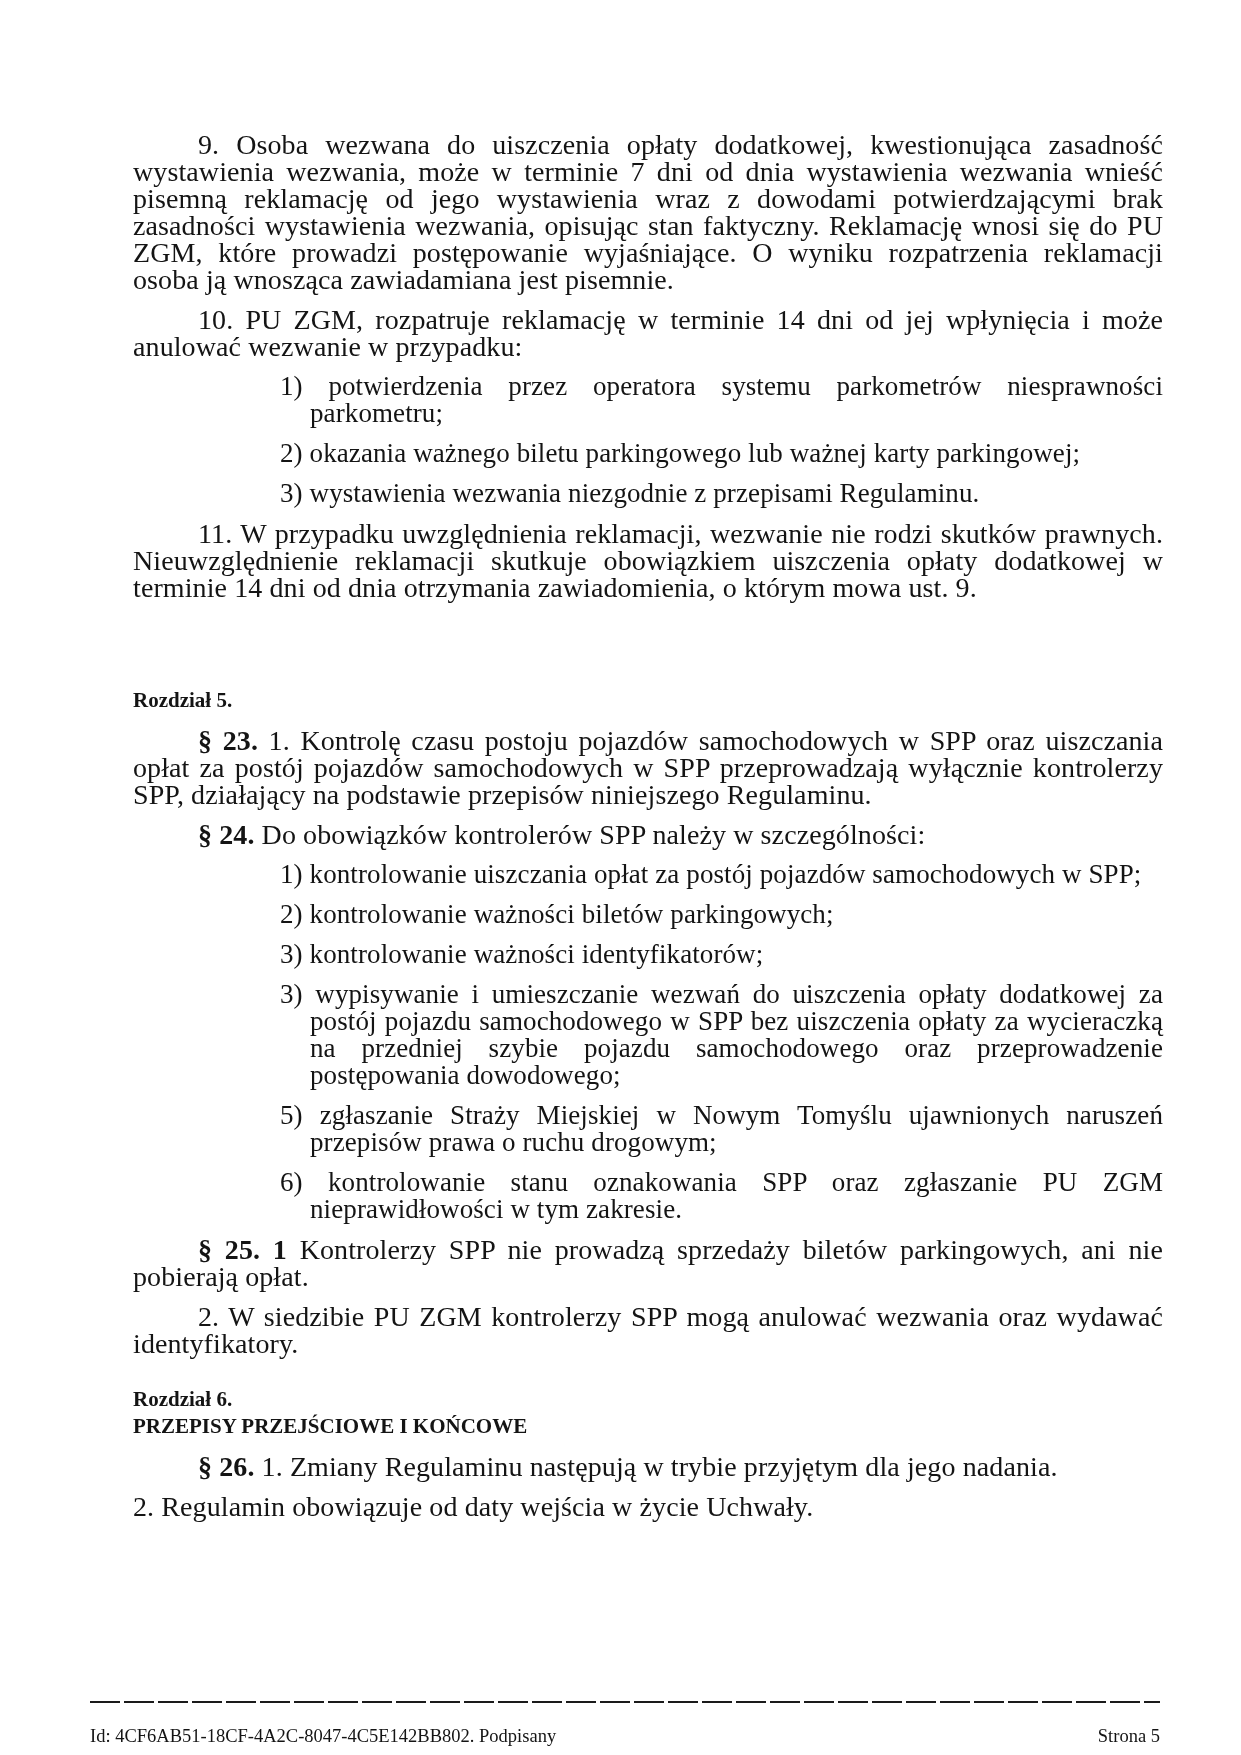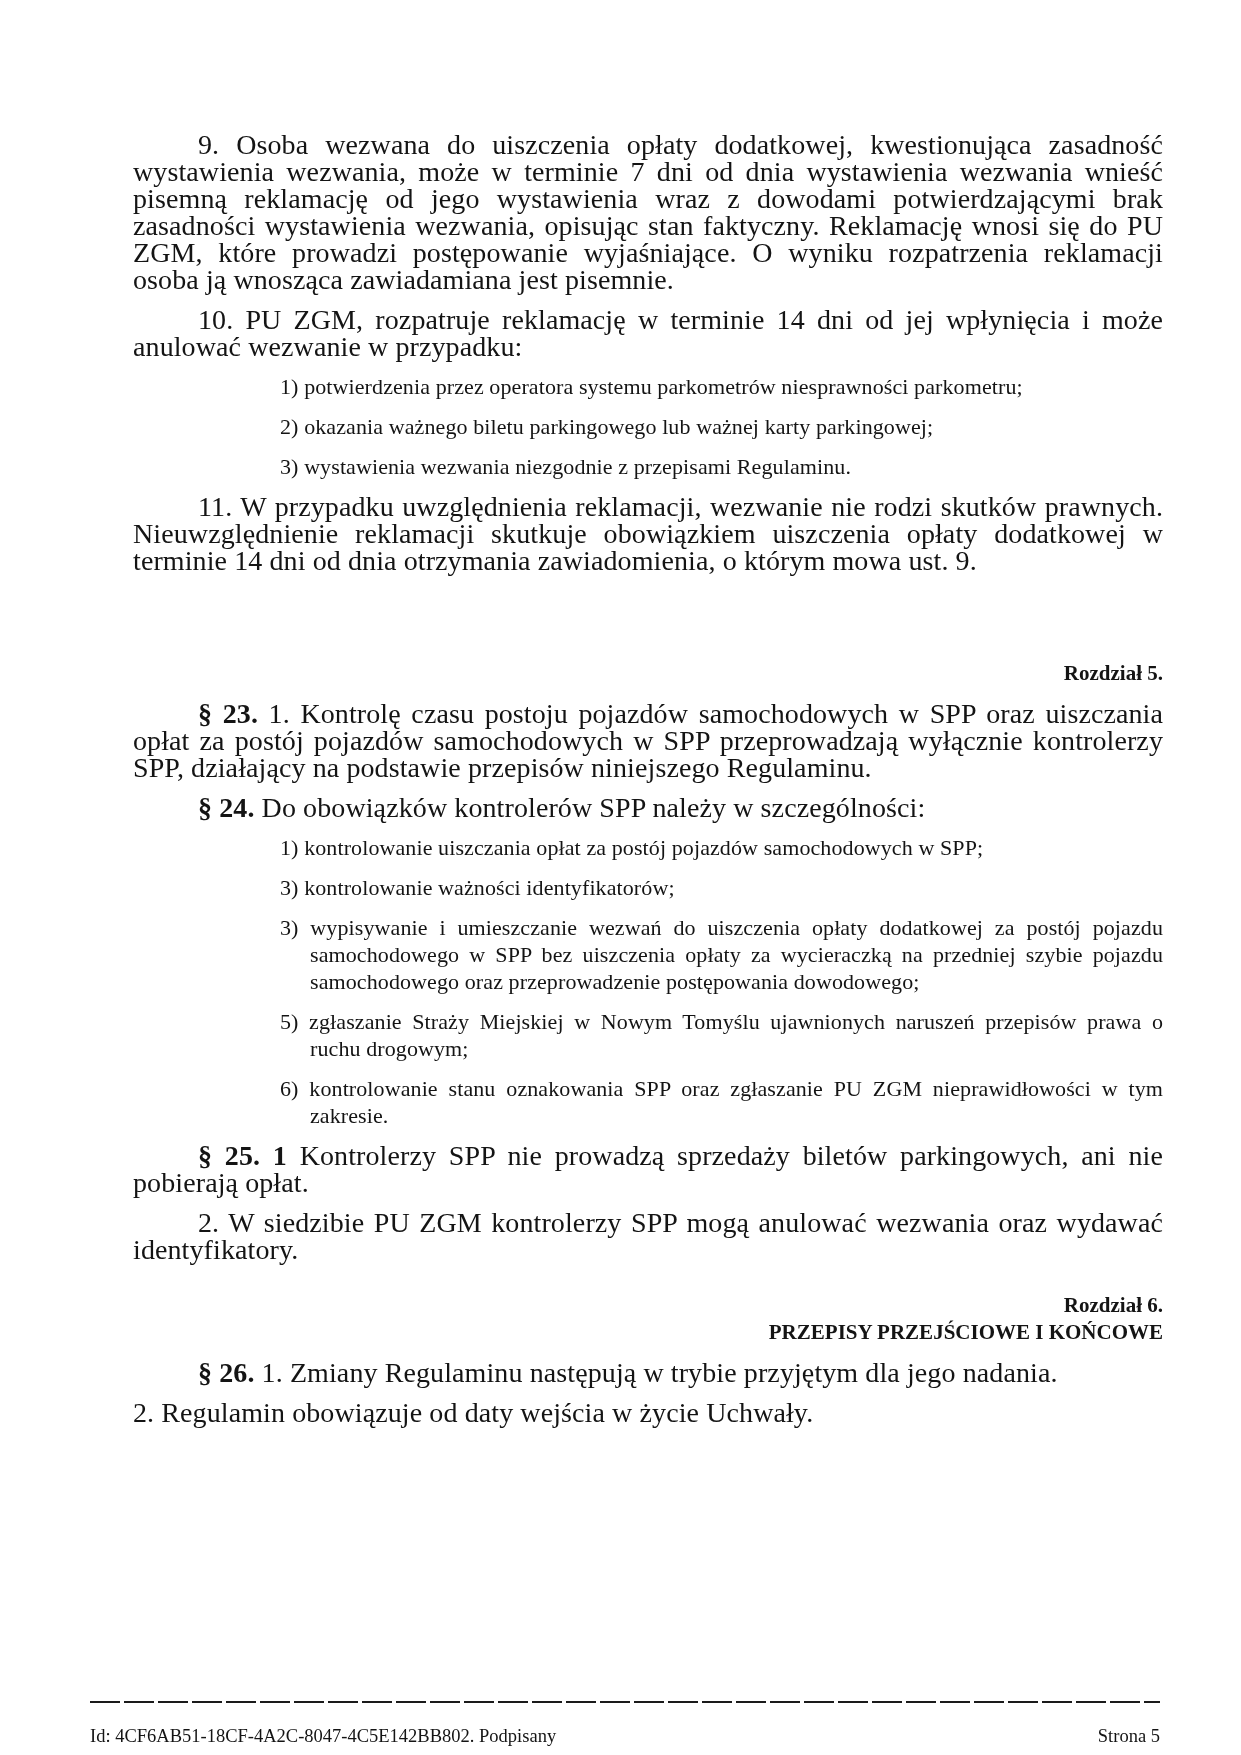--- a/index.html
+++ b/index.html
@@ -30,28 +30,28 @@
     text-align: justify;
     letter-spacing: 0.1px;
   }
   .para.first { margin-top: 0; }
   .para.indent { text-indent: 65px; }
   .para.noindent { text-indent: 0; }
   .li-item {
     margin: 13px 0 0 147px;
     padding-left: 30px;
     text-indent: -30px;
-    font-size: 22px;
+    font-size: 27px;
     line-height: 27px;
     text-align: justify;
     letter-spacing: 0.1px;
   }
   .chapter {
     margin: 13px 0 0 0;
-    text-align: right;
+    text-align: left;
     font-weight: bold;
     font-size: 21px;
     line-height: 27px;
   }
   .chapter.mt-lg { margin-top: 86px; }
   .chapter.mt-md { margin-top: 29px; }
   .sec { font-weight: bold; }
   .footer-rule {
     position: absolute;
     left: 90px;
@@ -90,20 +90,21 @@
     <div class="chapter mt-lg">
       <div>Rozdział 5.</div>
     </div>
 
     <p class="para indent"><b class="sec">§ 23.</b><span> 1. Kontrolę czasu postoju pojazdów samochodowych w SPP oraz uiszczania opłat za postój pojazdów samochodowych w SPP przeprowadzają wyłącznie kontrolerzy SPP, działający na podstawie przepisów niniejszego Regulaminu.</span></p>
 
 
     <p class="para indent"><b class="sec">§ 24.</b><span> Do obowiązków kontrolerów SPP należy w szczególności:</span></p>
 
     <p class="li-item">1) kontrolowanie uiszczania opłat za postój pojazdów samochodowych w SPP;</p>
+    <p class="li-item">2) kontrolowanie ważności biletów parkingowych;</p>
     <p class="li-item">3) kontrolowanie ważności identyfikatorów;</p>
     <p class="li-item">3) wypisywanie i umieszczanie wezwań do uiszczenia opłaty dodatkowej za postój pojazdu samochodowego w SPP bez uiszczenia opłaty za wycieraczką na przedniej szybie pojazdu samochodowego oraz przeprowadzenie postępowania dowodowego;</p>
     <p class="li-item">5) zgłaszanie Straży Miejskiej w Nowym Tomyślu ujawnionych naruszeń przepisów prawa o ruchu drogowym;</p>
     <p class="li-item">6) kontrolowanie stanu oznakowania SPP oraz zgłaszanie PU ZGM nieprawidłowości w tym zakresie.</p>
 
     <p class="para indent"><b class="sec">§ 25. 1</b><span> Kontrolerzy SPP nie prowadzą sprzedaży biletów parkingowych, ani nie pobierają opłat.</span></p>
 
     <p class="para indent">2. W siedzibie PU ZGM kontrolerzy SPP mogą anulować wezwania oraz wydawać identyfikatory.</p>
 
     <div class="chapter mt-md">

